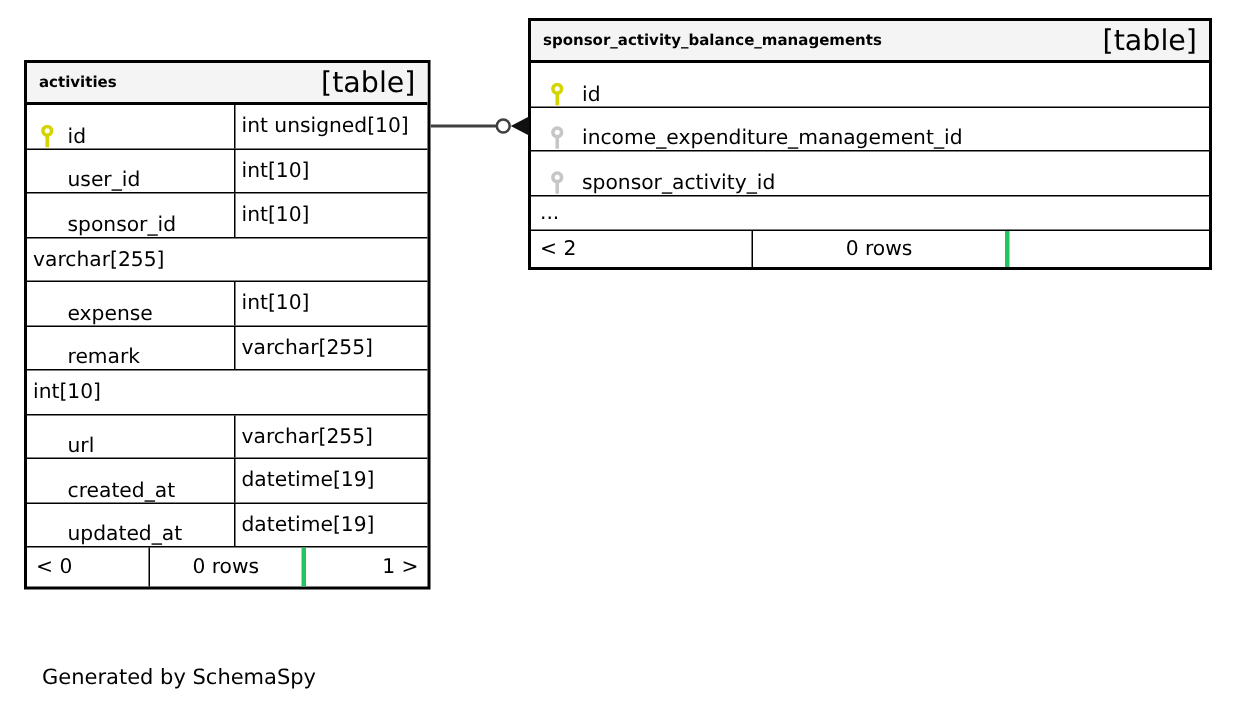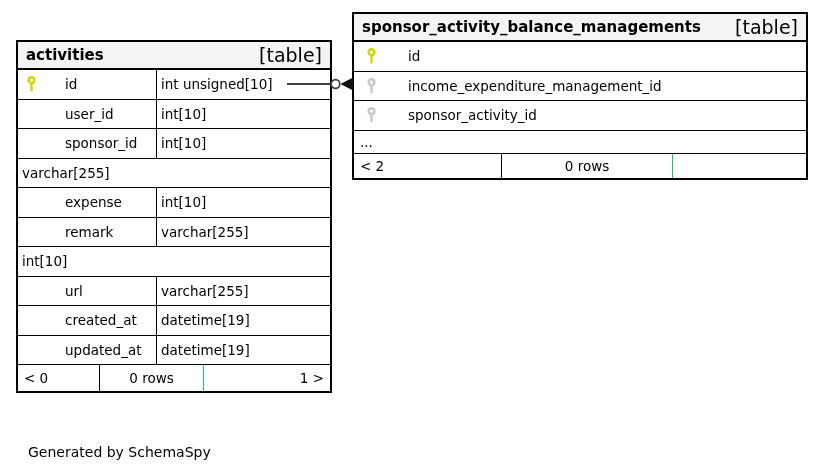--- a/index.html
+++ b/index.html
@@ -8,57 +8,57 @@
     font-family:"DejaVu Sans","Liberation Sans",sans-serif; color:#000;
     overflow:hidden;
   }
   .db-table {
     position:absolute; background:#fff; border:2px solid #000; box-sizing:border-box;
   }
   .t-header {
     height:28px; display:flex; align-items:center; justify-content:space-between;
     padding:0 8px; background:#f4f4f4; border-bottom:2px solid #000; box-sizing:border-box;
   }
-  .t-name { font-weight:bold; font-size:15px; white-space:nowrap; }
+  .t-name { font-weight:bold; font-size:10px; white-space:nowrap; }
   .t-tag  { font-size:19px; white-space:nowrap; }
   .t-row {
     display:flex; align-items:stretch; height:29.5px; border-bottom:1px solid #000;
     box-sizing:border-box; font-size:13.5px;
   }
   .c-name {
-    flex:0 0 139px; display:flex; align-items:center; padding-left:8px;
-    border-right:1px solid #000; box-sizing:border-box; white-space:nowrap;gap:20px;
+    flex:0 0 139px; display:flex; align-items:flex-end; padding-left:8px;
+    border-right:1px solid #000; box-sizing:border-box; white-space:nowrap;
   }
   .t2 .c-name { flex:1 1 auto; border-right:none; padding-left:12px; }
   .c-type { flex:1 1 auto; display:flex; align-items:center; padding-left:4px; white-space:nowrap; }
   .key-slot { flex:0 0 19px; display:flex; align-items:center; }
   .t2 .key-slot { flex:0 0 22px; }
   .key-primary { color:#d4d400; }
   .key-foreign { color:#c6c6c6; }
   .ellipsis-row {
     display:flex; align-items:center; height:23px; padding-left:6px;
     border-bottom:1px solid #000; box-sizing:border-box; font-size:13.5px;
   }
   .t-footer { display:flex; height:26px; font-size:13.5px; box-sizing:border-box; }
   .t2 .t-footer { height:24px; }
   .f-cell { display:flex; align-items:center; box-sizing:border-box; }
   .f-left   { flex:0 0 82px;  padding-left:6px;  border-right:1px solid #000; }
-  .f-center { flex:0 0 104px; justify-content:center; border-right:1px solid #22c55e; }
+  .f-center { flex:0 0 104px; justify-content:center; border-right:3px solid #22c55e; }
   .f-right  { flex:1 1 auto;  justify-content:flex-end; padding-right:6px; }
   .t2 .f-left   { flex:0 0 148px; }
   .t2 .f-center { flex:0 0 171px; }
   .connector { position:absolute; left:287px; top:74px; width:66px; height:20px; }
   .caption { position:absolute; left:28px; top:444px; font-size:14px; }
 </style>
 </head>
 <body>
 
 <div class="canvas">
 
-  <div class="db-table t1" style="left:16px; top:40px; width:316px;">
+  <div class="db-table t1" style="left:16px; top:40px; width:271px;">
     <div class="t-header">
       <span class="t-name">activities</span>
       <span class="t-tag">[table]</span>
     </div>
 
     <div class="t-row">
       <div class="c-name">
         <span class="key-slot">
           <svg class="key-primary" width="11" height="16" viewBox="0 0 11 16">
               <circle cx="5.5" cy="4.2" r="2.9" fill="none" stroke="currentColor" stroke-width="2.4"></circle>

